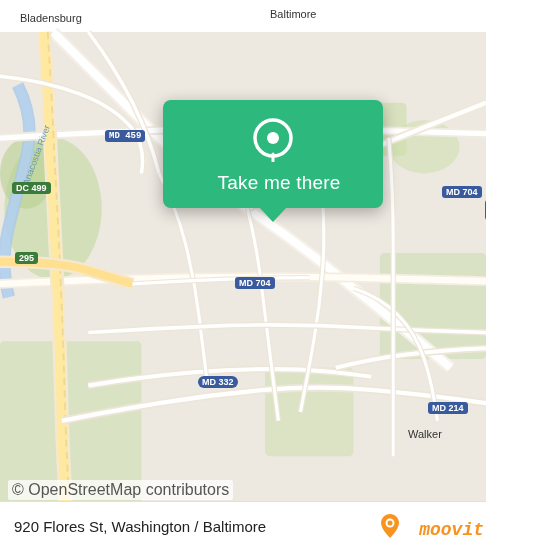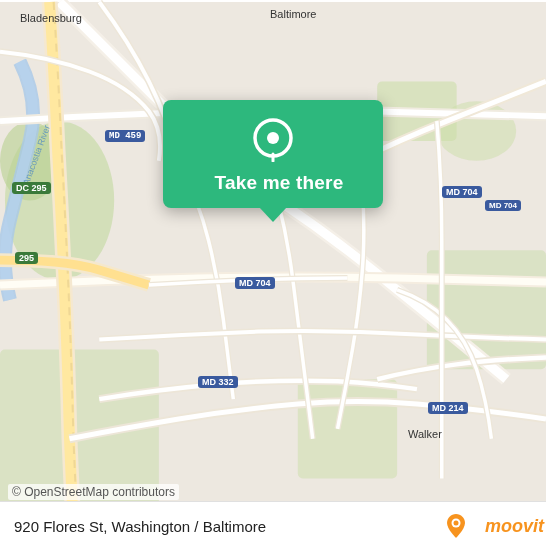--- a/index.html
+++ b/index.html
@@ -5,21 +5,21 @@
     * { margin: 0; padding: 0; box-sizing: border-box; }
     body {
       width: 550px;
       height: 550px;
       overflow: hidden;
       font-family: Arial, sans-serif;
       position: relative;
     }
 
     #map-container {
-      width: 546px;
+      width: 486px;
       height: 550px;
       position: relative;
       overflow: hidden;
     }
 
     
     #map-svg {
       position: absolute;
       top: 0;
       left: 0;
@@ -59,21 +59,21 @@
 
     .pin-icon {
       width: 44px;
       height: 44px;
       margin-bottom: 10px;
     }
 
     #take-me-there-btn {
       color: white;
       font-size: 19px;
-      font-weight: 700;
+      font-weight: 400;
       background: none;
       border: none;
       cursor: pointer;
       letter-spacing: 0.2px;
       margin-left: 12px;
     }
 
     
     #bottom-bar {
       position: absolute;
@@ -90,42 +90,43 @@
     }
 
     #address-text {
       font-size: 15px;
       color: #222;
       font-weight: 400;
     }
 
     #moovit-logo {
       display: flex;
-      align-items: center;
+      align-items: flex-end;
       gap: 18px;
+      font-family: Liberation Mono, monospace;
     }
 
     #moovit-logo-text {
       font-size: 18px;
       font-weight: 700;
       color: #f7931e;
       font-style: italic;
     }
 
     #moovit-pin {
       width: 22px;
       height: 28px;
     }
 
     
     #osm-attribution {
       position: absolute;
       bottom: 50px;
       left: 8px;
-      font-size: 12px;
+      font-size: 16px;
       color: #555;
       background: rgba(255,255,255,0.75);
       padding: 1px 4px;
       border-radius: 2px;
       z-index: 15;
     }
 
     
     .map-label {
       position: absolute;
@@ -234,27 +235,27 @@
     <path d="M 440 120 Q 445 180 445 240 Q 445 300 445 360 Q 445 420 445 480" stroke="#ede6d8" stroke-width="6" fill="none"></path>
     <path d="M 440 120 Q 445 180 445 240 Q 445 300 445 360 Q 445 420 445 480" stroke="#fff" stroke-width="3.5" fill="none"></path>
   </svg>
 
   <div class="map-label" style="top:12px; left:20px;">Bladensburg</div>
   <div class="map-label" style="top:8px; left:270px;">Baltimore</div>
   <div class="map-label" style="top:428px; left:408px;">Walker</div>
 
   <div class="map-label" style="top:150px; left:5px; font-size:9px; color:#6699bb; transform: rotate(-70deg); transform-origin: center;">Anacostia River</div>
 
-  <div class="road-shield green" style="top:182px; left:12px;">DC 295</div>
+  <div class="road-shield green" style="top:182px; left:12px;">DC 499</div>
   <div class="road-shield green" style="top:252px; left:15px;">295</div>
   <div class="road-shield md" style="top:130px; left:105px;font-family:Liberation Mono, monospace;">MD 459</div>
   <div class="road-shield md" style="top:186px; left:442px;">MD 704</div>
   <div class="road-shield md" style="top:277px; left:235px;">MD 704</div>
   <div class="road-shield md" style="top:200px; left:485px; font-size:8px;">MD 704</div>
-  <div class="road-shield md" style="top:376px; left:198px;">MD 332</div>
+  <div class="road-shield md" style="top:376px; left:198px;border-radius:6px;">MD 332</div>
   <div class="road-shield md" style="top:360px; left:428px;margin-top:42px;">MD 214</div>
 
   <div id="popup-card">
 
     <svg class="pin-icon" viewBox="0 0 44 44">
       <circle cx="22" cy="20" r="18" fill="none" stroke="white" stroke-width="3.5"></circle>
       <circle cx="22" cy="20" r="6" fill="white"></circle>
       <path d="M 22 36 L 22 43" stroke="white" stroke-width="3" stroke-linecap="round"></path>
     </svg>
     <button id="take-me-there-btn">Take me there</button>

